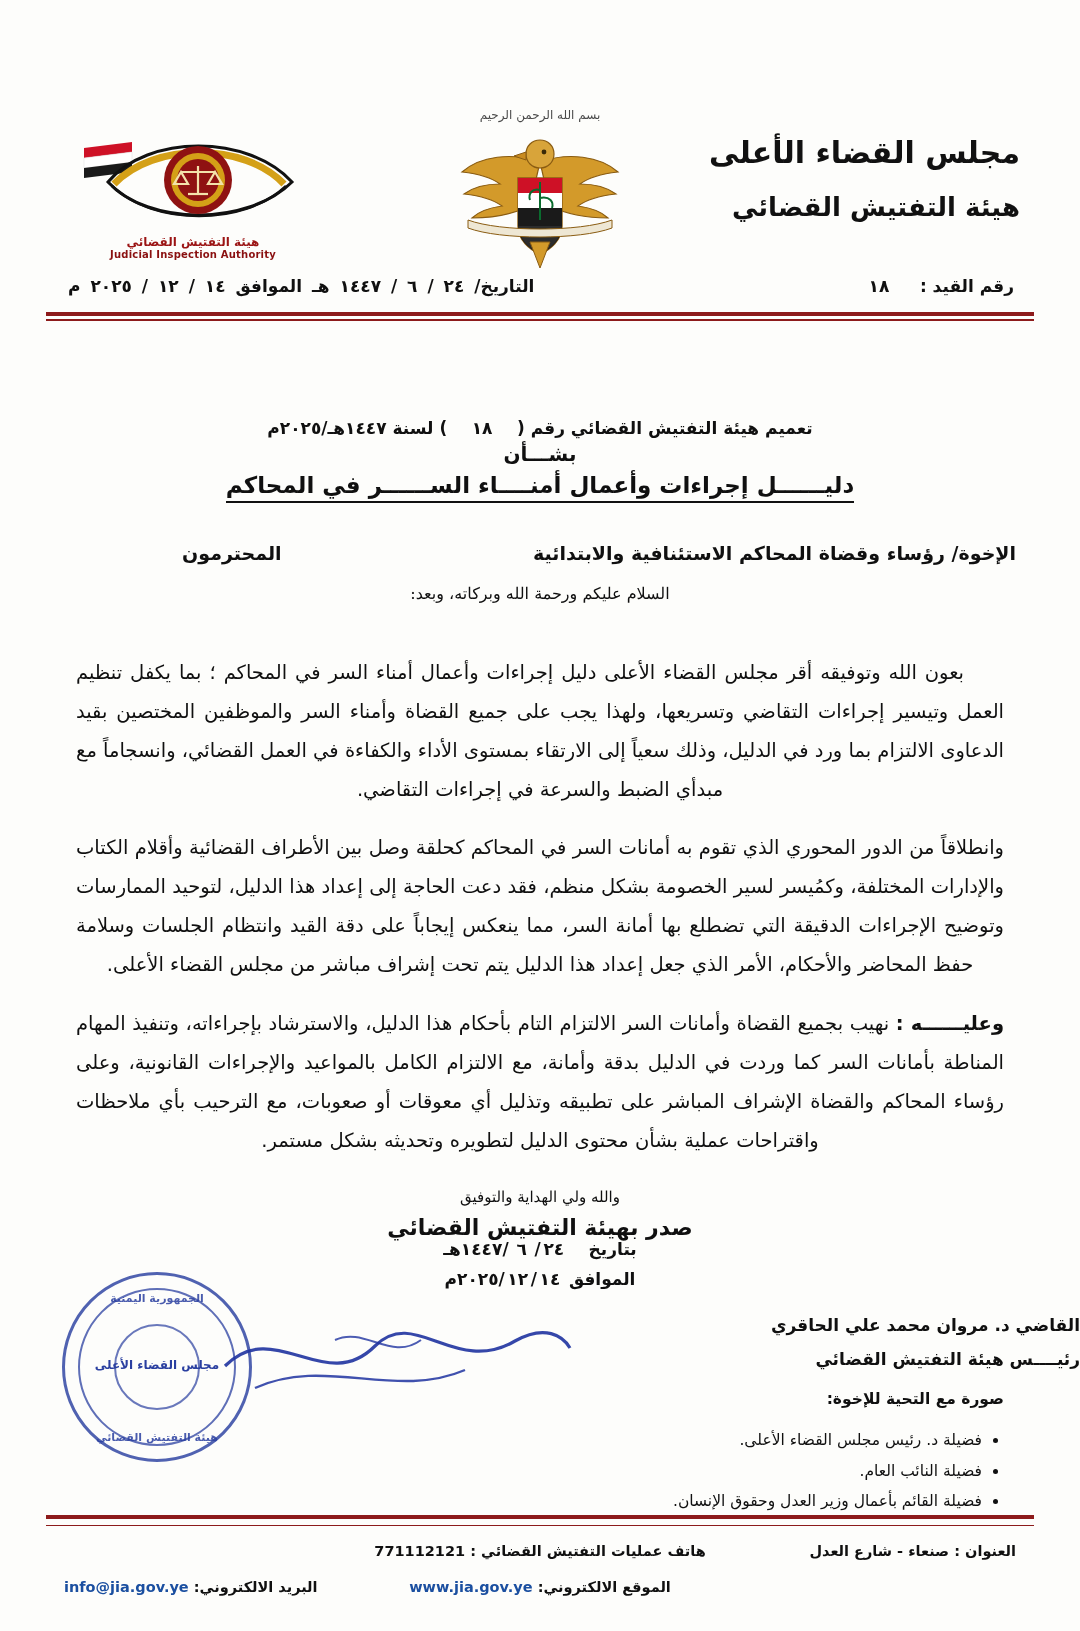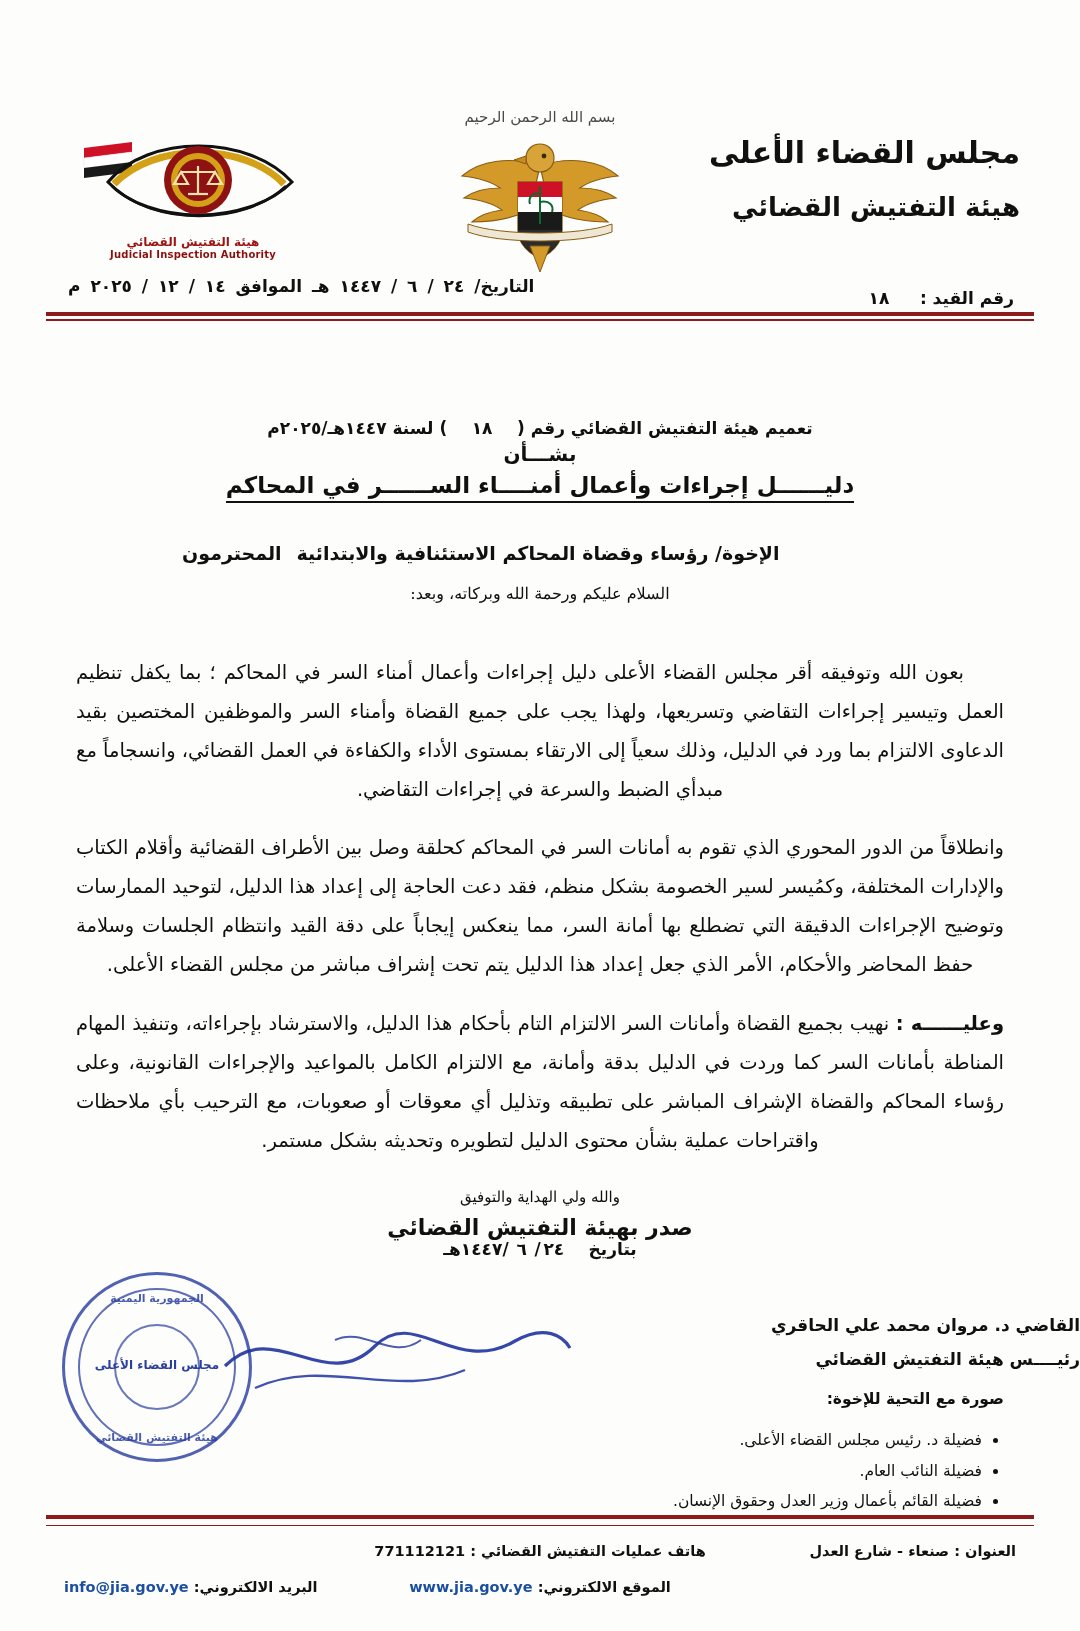--- a/index.html
+++ b/index.html
@@ -54,21 +54,21 @@
   .emblem {
     position: absolute;
     left: 50%;
     transform: translateX(-50%);
     top: 0;
     width: 210px;
     height: 175px;
     text-align: center;
   }
   .emblem .calig {
-    font-size: 15px;
+    font-size: 12px;
     color: #2a2a2a;
     letter-spacing: 1px;
     opacity: .85;
   }
   .emblem svg { display: block; margin: 0 auto; }
 
   
   .auth-logo {
     position: absolute;
     left: 18px;
@@ -100,21 +100,21 @@
     top: 272px;
     left: 60px;
     right: 60px;
     height: 40px;
     font-size: 17px;
     font-weight: bold;
   }
   .meta-reg {
     position: absolute;
     right: 6px;
-    top: 16px;
+    top: 4px;
     white-space: nowrap;
   }
   .meta-reg .val {
     display: inline-block;
     min-width: 70px;
     text-align: center;
     margin-left: 10px;
   }
   .meta-date {
     position: absolute;
@@ -182,21 +182,20 @@
     top: 542px;
     left: 60px;
     right: 60px;
     height: 30px;
     font-size: 19px;
     font-weight: bold;
   }
   .addr-main {
     position: absolute;
     left: 0; right: 4px;
-    text-align: center;
   }
   .addr-resp {
     position: absolute;
     left: 122px;
     top: 0;
   }
   .greeting {
     position: absolute;
     top: 584px;
     left: 0; right: 0;
@@ -489,20 +488,24 @@
   <div class="closing">
     <div class="ln1">والله ولي الهداية والتوفيق</div>
     <div class="ln2">صدر بهيئة التفتيش القضائي</div>
   </div>
 
   <div class="date-block">
     <div>
       <span class="lbl">بتاريخ</span>
       <span class="v">٢٤</span>/<span class="v">٦</span>/<span class="v">١٤٤٧</span><span>هـ</span>
     </div>
+    <div>
+      <span class="lbl">الموافق</span>
+      <span class="v">١٤</span>/<span class="v">١٢</span>/<span class="v">٢٠٢٥</span><span>م</span>
+    </div>
   </div>
 
   <div class="signer">
     <div>القاضي د. مروان محمد علي الحاقري</div>
     <div>رئيــــس هيئة التفتيش القضائي</div>
   </div>
 
   <div class="stamp">
     <div class="ring"></div>
     <div class="ring2"></div>

